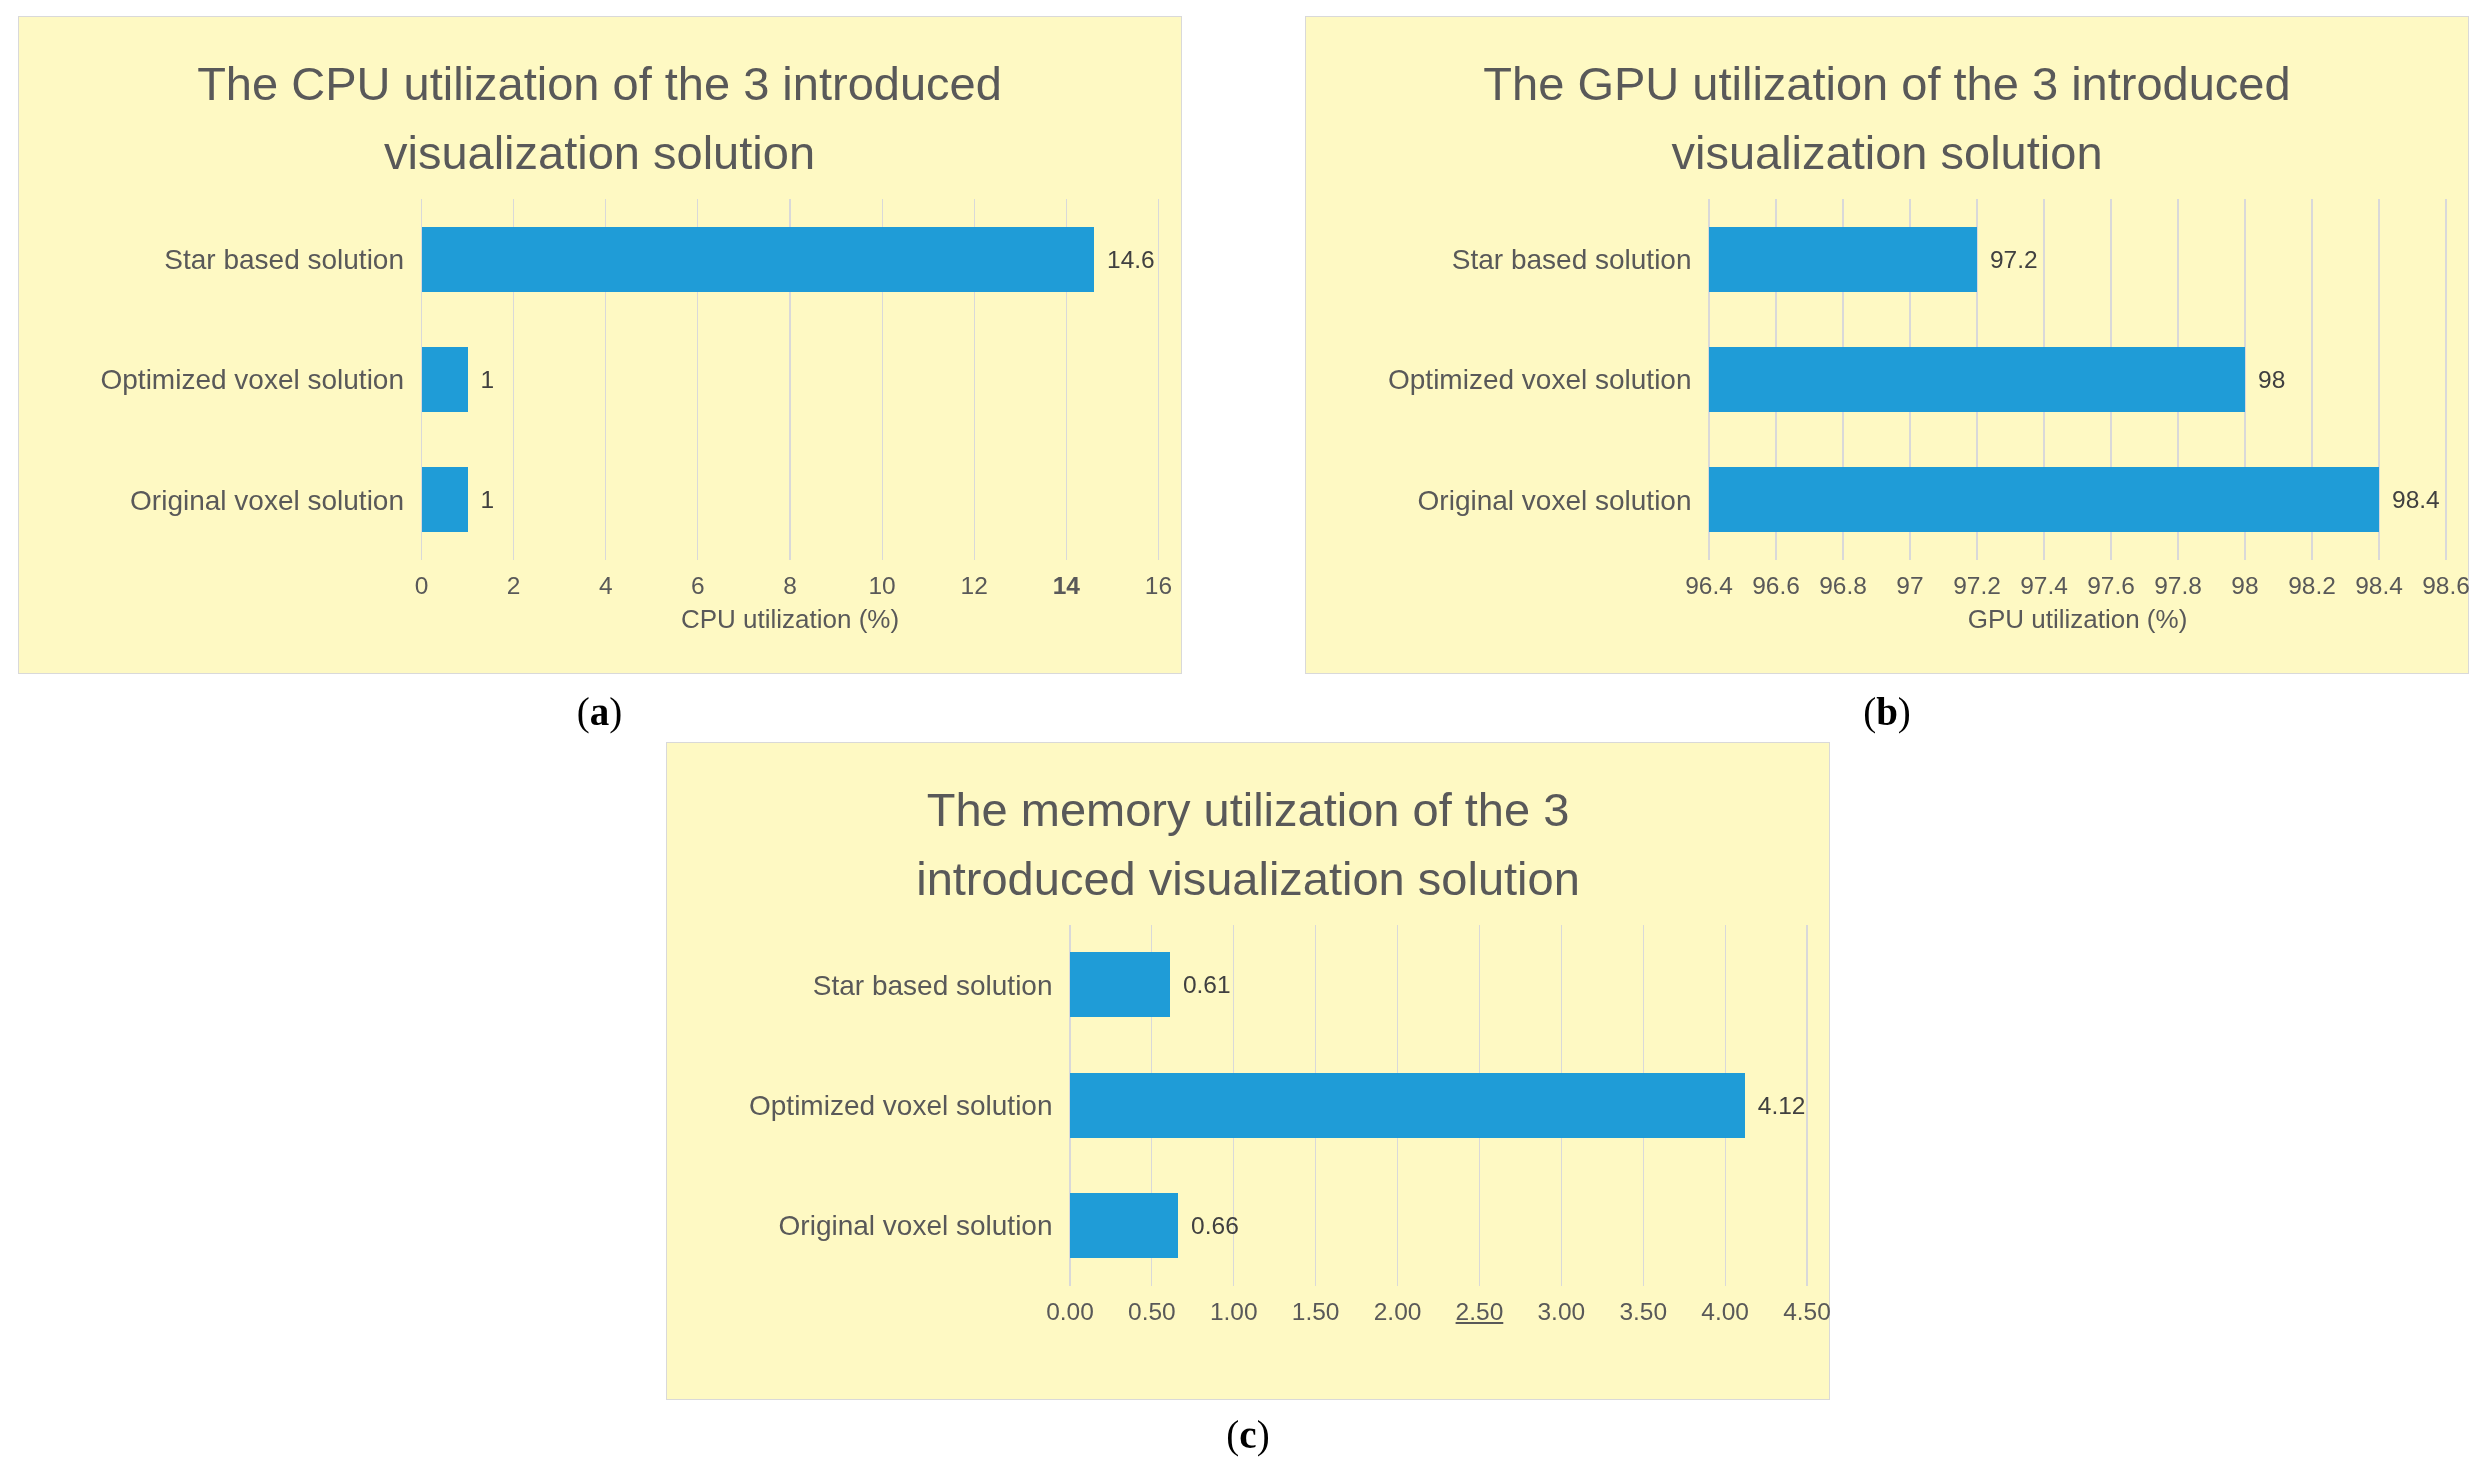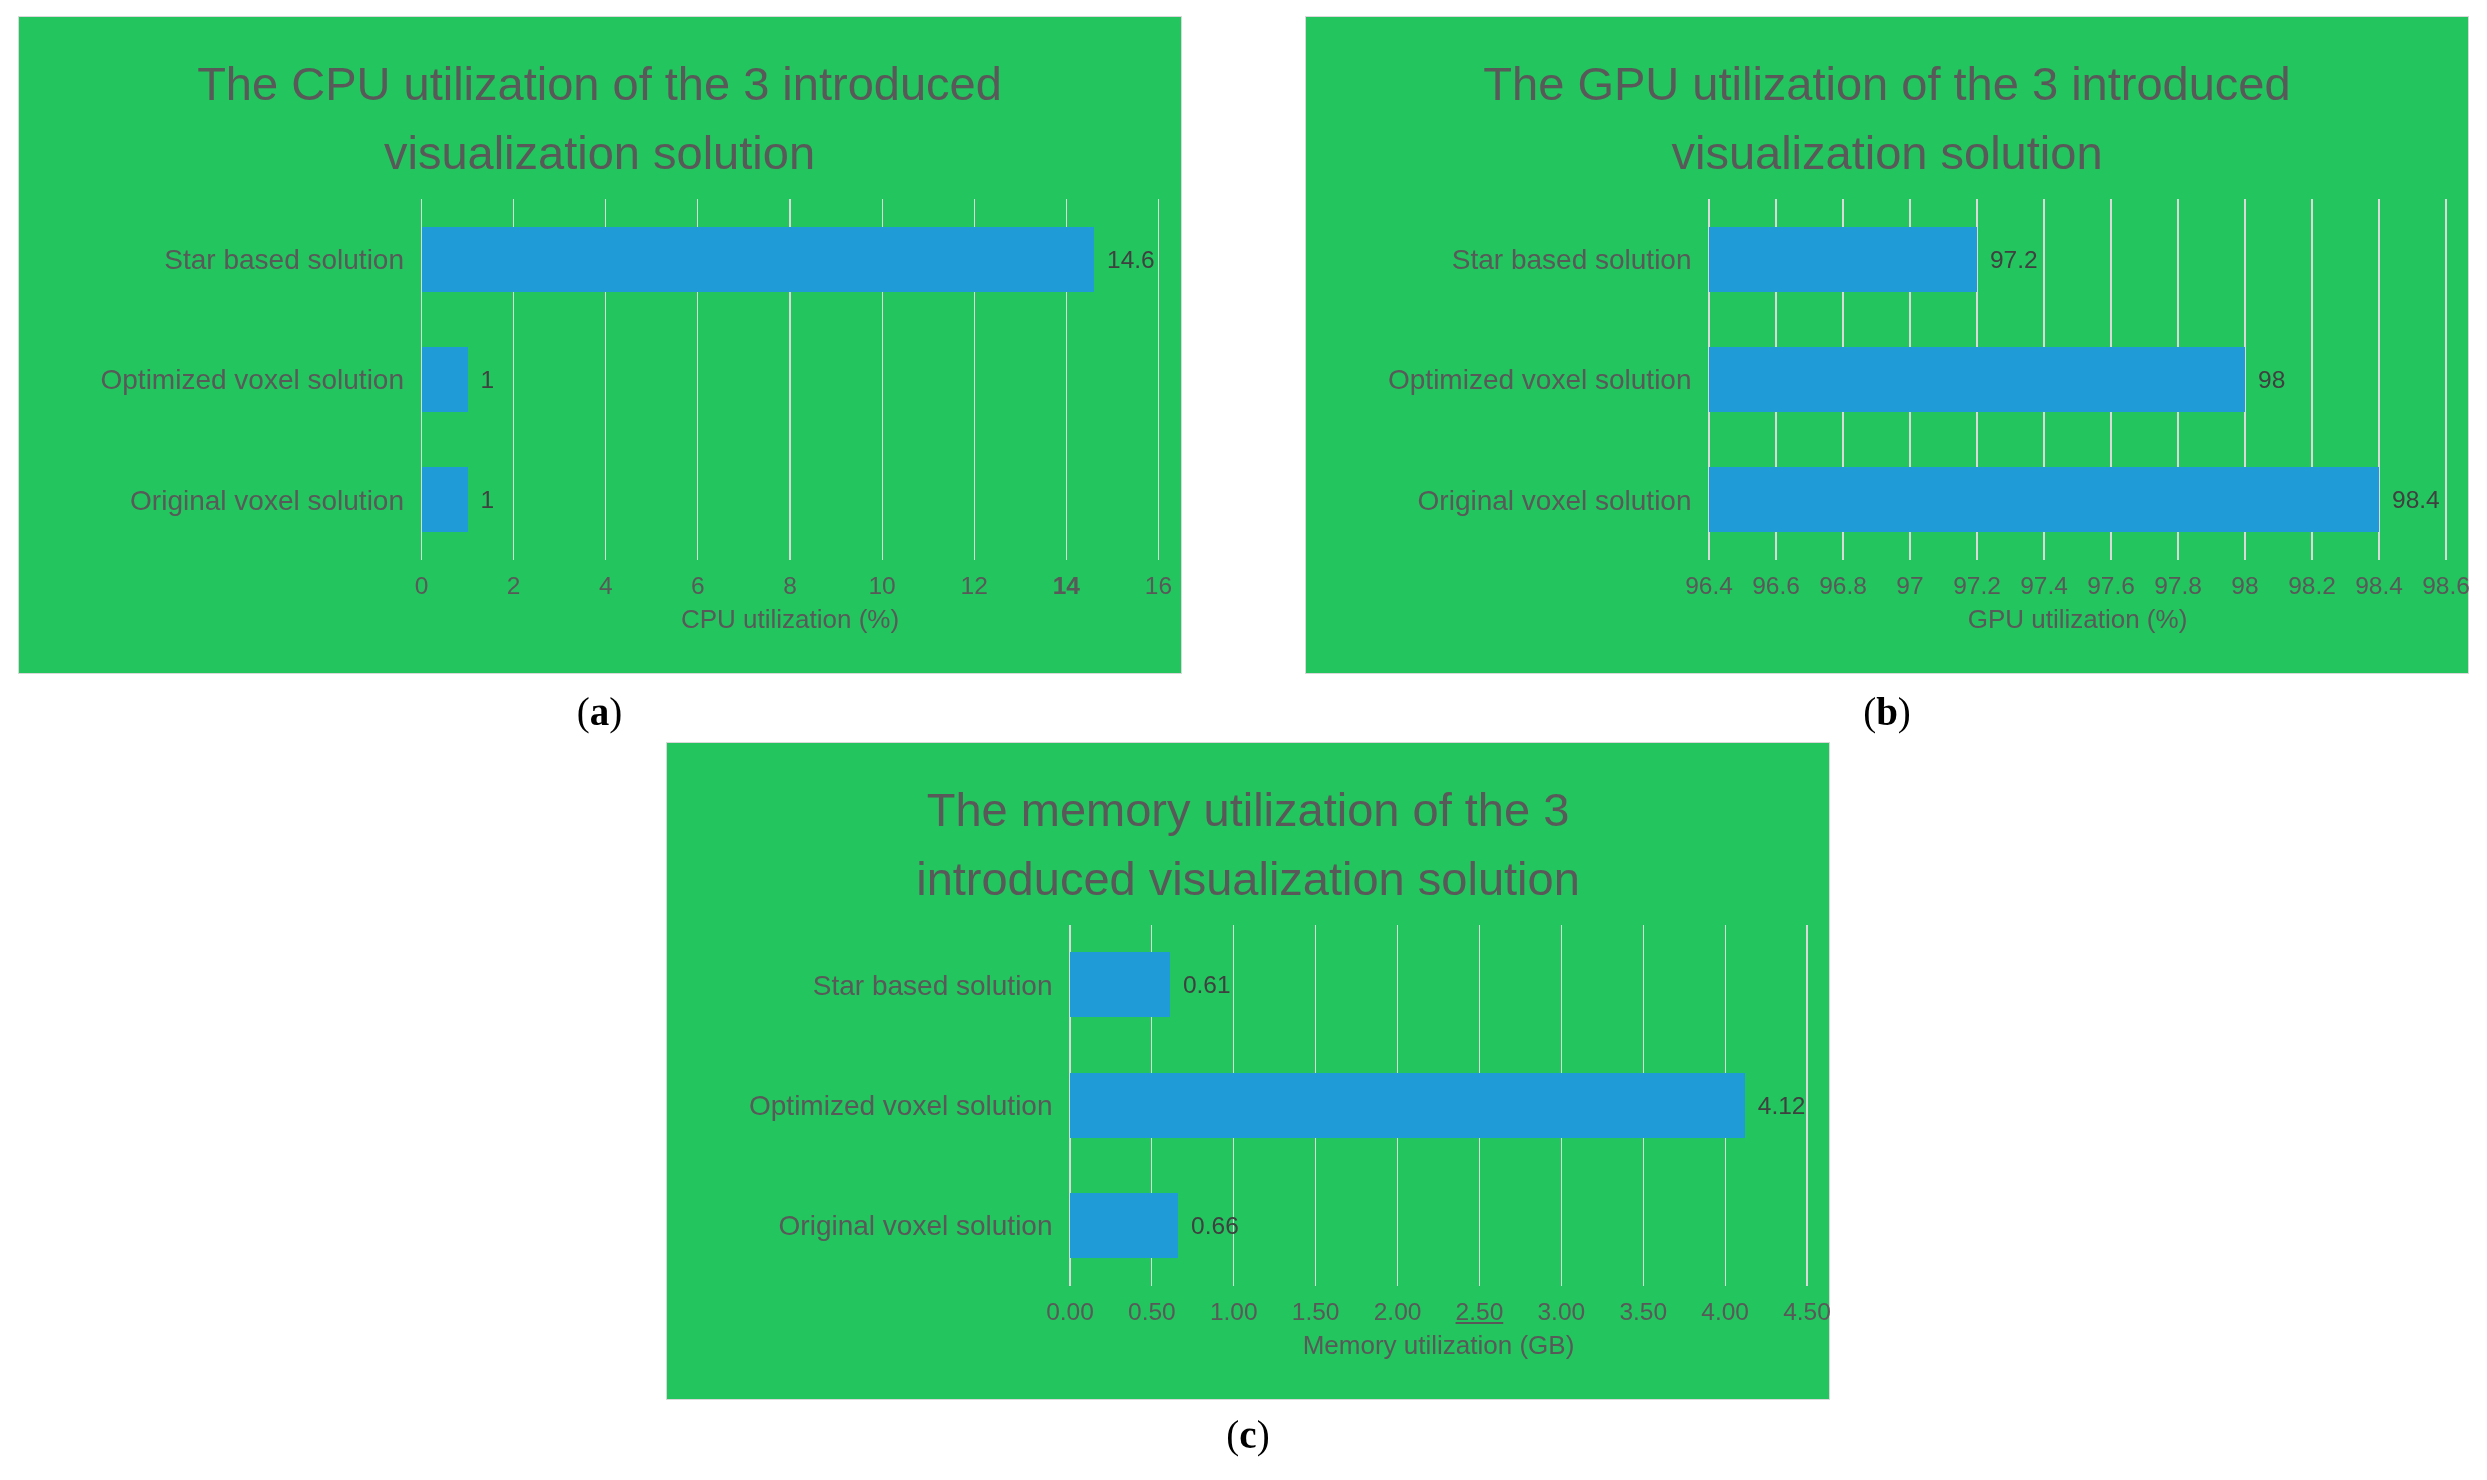--- a/index.html
+++ b/index.html
@@ -11,21 +11,21 @@
     position: relative;
     width: 2487px;
     height: 1481px;
     font-family: "Liberation Sans", sans-serif;
     overflow: hidden;
   }
   .panel {
     position: absolute;
     width: 1164px;
     height: 658px;
-    background: #22c55e;
+    background: #fef9c3;
     border: 1.8px solid var(--panel-border, #d9d9d9);
     box-sizing: border-box;
   }
   .panel-a { left: 17.5px;   top: 16.4px; }
   .panel-b { left: 1305px; top: 16.4px; }
   .panel-c { left: 666px; top: 742px; }
 
   .chart-title {
     position: absolute;
     left: 23.4px;
@@ -216,19 +216,18 @@
       <div class="cat-label" style="top: calc(16.6667% - 17.5px);">Star based solution</div>
       <div class="bar" style="top: calc(16.6667% - 33px); width: 13.5556%;"></div>
       <div class="val-label" style="left: calc(13.5556% + 13px); top: calc(16.6667% - 15px);">0.61</div>
       <div class="cat-label" style="top: calc(50% - 17.5px);">Optimized voxel solution</div>
       <div class="bar" style="top: calc(50% - 33px); width: 91.5556%;"></div>
       <div class="val-label" style="left: calc(91.5556% + 13px); top: calc(50% - 15px);">4.12</div>
       <div class="cat-label" style="top: calc(83.3333% - 17.5px);">Original voxel solution</div>
       <div class="bar" style="top: calc(83.3333% - 33px); width: 14.6667%;"></div>
       <div class="val-label" style="left: calc(14.6667% + 13px); top: calc(83.3333% - 15px);">0.66</div>
     </div>
-  <div class="x-axis-title">Memory utilization (GB)</div>
 </div>
 
 <div class="caption caption-a"><span>(</span><span class="cap-letter">a</span><span>)</span></div>
 <div class="caption caption-b"><span>(</span><span class="cap-letter">b</span><span>)</span></div>
 <div class="caption caption-c"><span>(</span><span class="cap-letter">c</span><span>)</span></div>
 
 
 </body></html>

